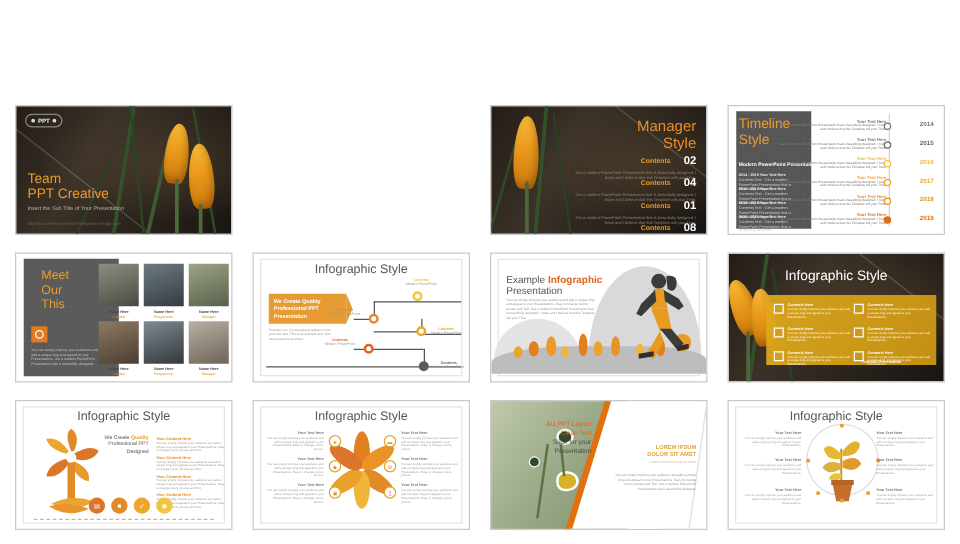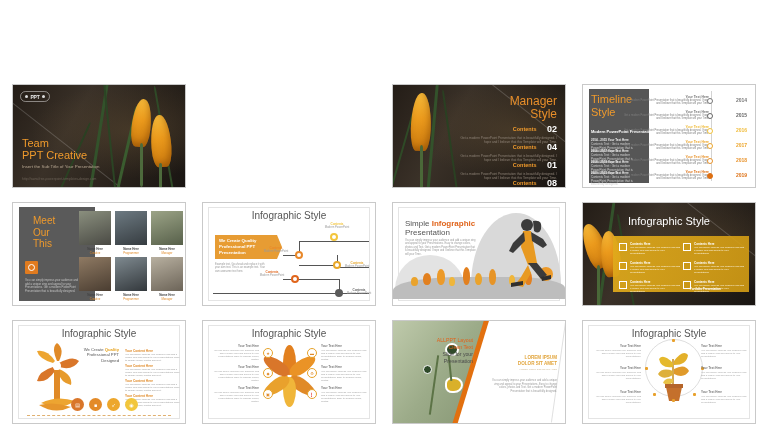--- a/index.html
+++ b/index.html
@@ -444,21 +444,21 @@
             <path d="M20 30 L33 30 L36 46 L27 48 Z" fill="#e89a22"></path>
             <path d="M27 46 L36 46 L46 58 L40 62 Z" fill="#3b3b3b"></path>
             <path d="M27 48 L20 60 L14 68 L22 70 L30 56 Z" fill="#e89a22"></path>
             <path d="M22 68 L10 70 L10 66 L22 64 Z" fill="#2f2f2f"></path>
             <path d="M40 60 L50 58 L50 62 L41 64 Z" fill="#2f2f2f"></path>
             <path d="M23 15 L12 26 L8 34 L12 36 L24 24 Z" fill="#3b3b3b"></path>
             <path d="M30 15 L42 22 L46 28 L42 31 L31 24 Z" fill="#3b3b3b"></path>
           </svg>
         </div>
         <div class="s7-title">
-          <span>Simple </span><span class="hl">Infographic</span>
+          <span>Example </span><span class="hl">Infographic</span>
           <div>Presentation</div>
         </div>
         <div class="s7-body">You can simply impress your audience and add a unique zing and appeal to your Presentations. Easy to change colors, photos and Text. Get a modern PowerPoint Presentation that is beautifully designed. I hope and I believe that this Template will your Time.</div>
       </div>
     </div>
 
     <div class="slide r1 c3 photo-dark">
       <div class="sl-inner">
         <div class="diag" style="left:80px;top:-20px;"></div>
         <div class="blade" style="left:22px;top:-4px;width:3px;height:112px;transform:rotate(8deg);background:#33522b"></div>

